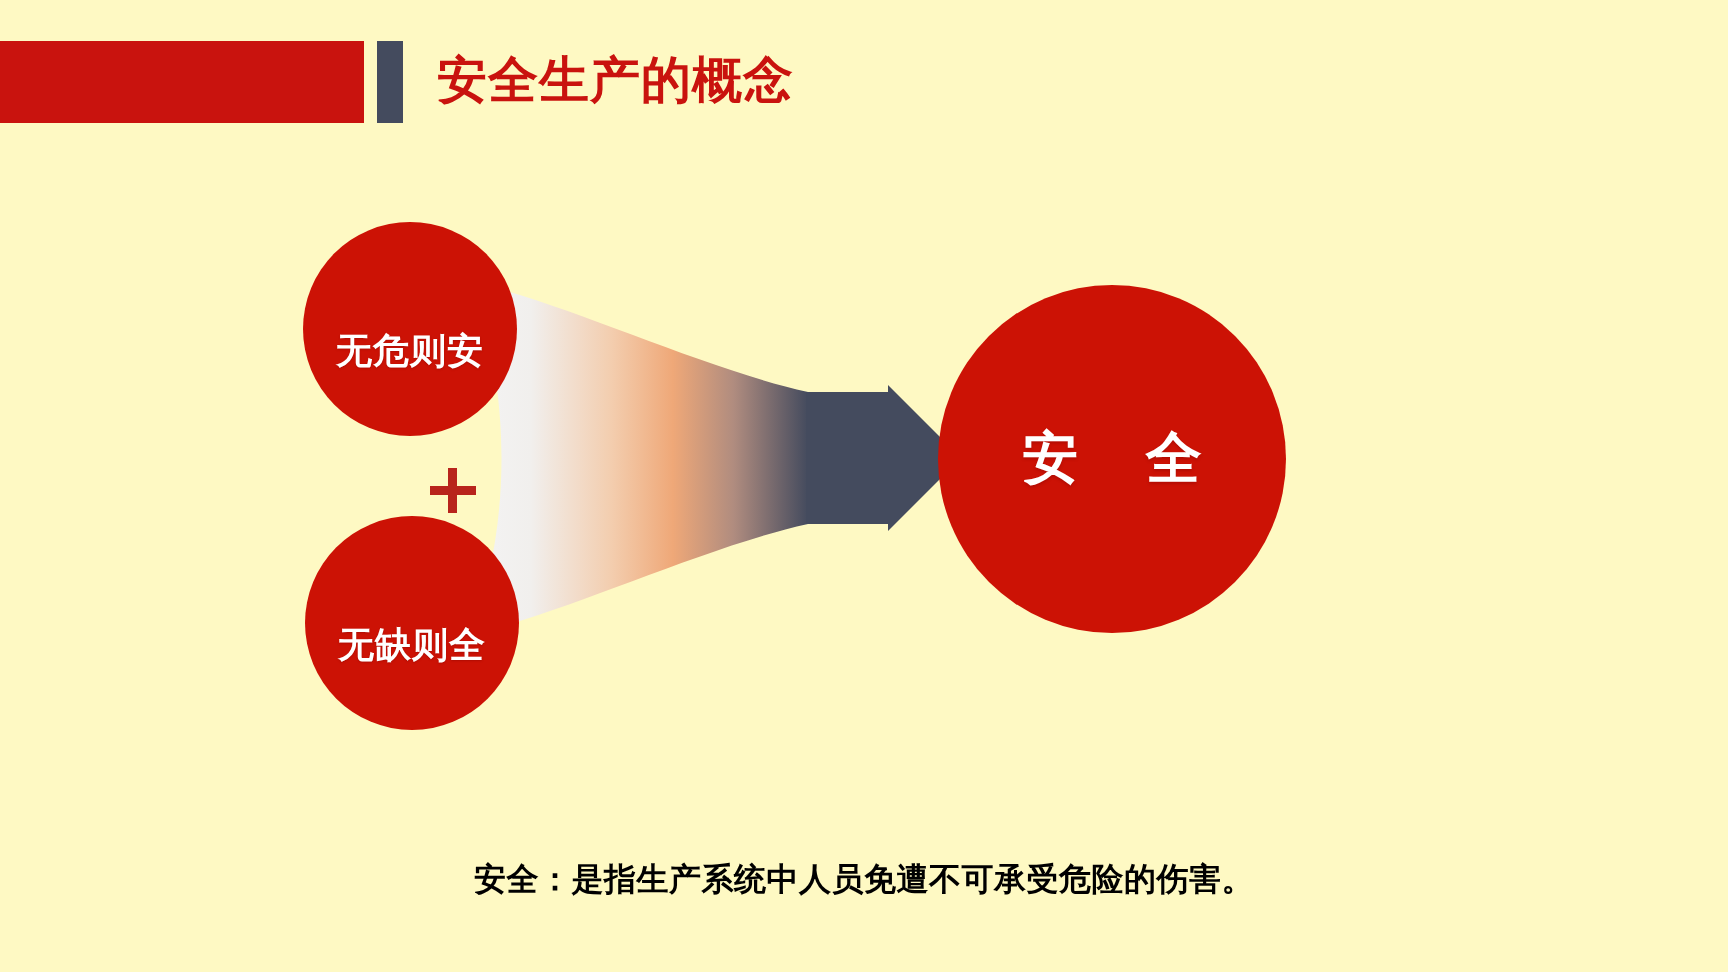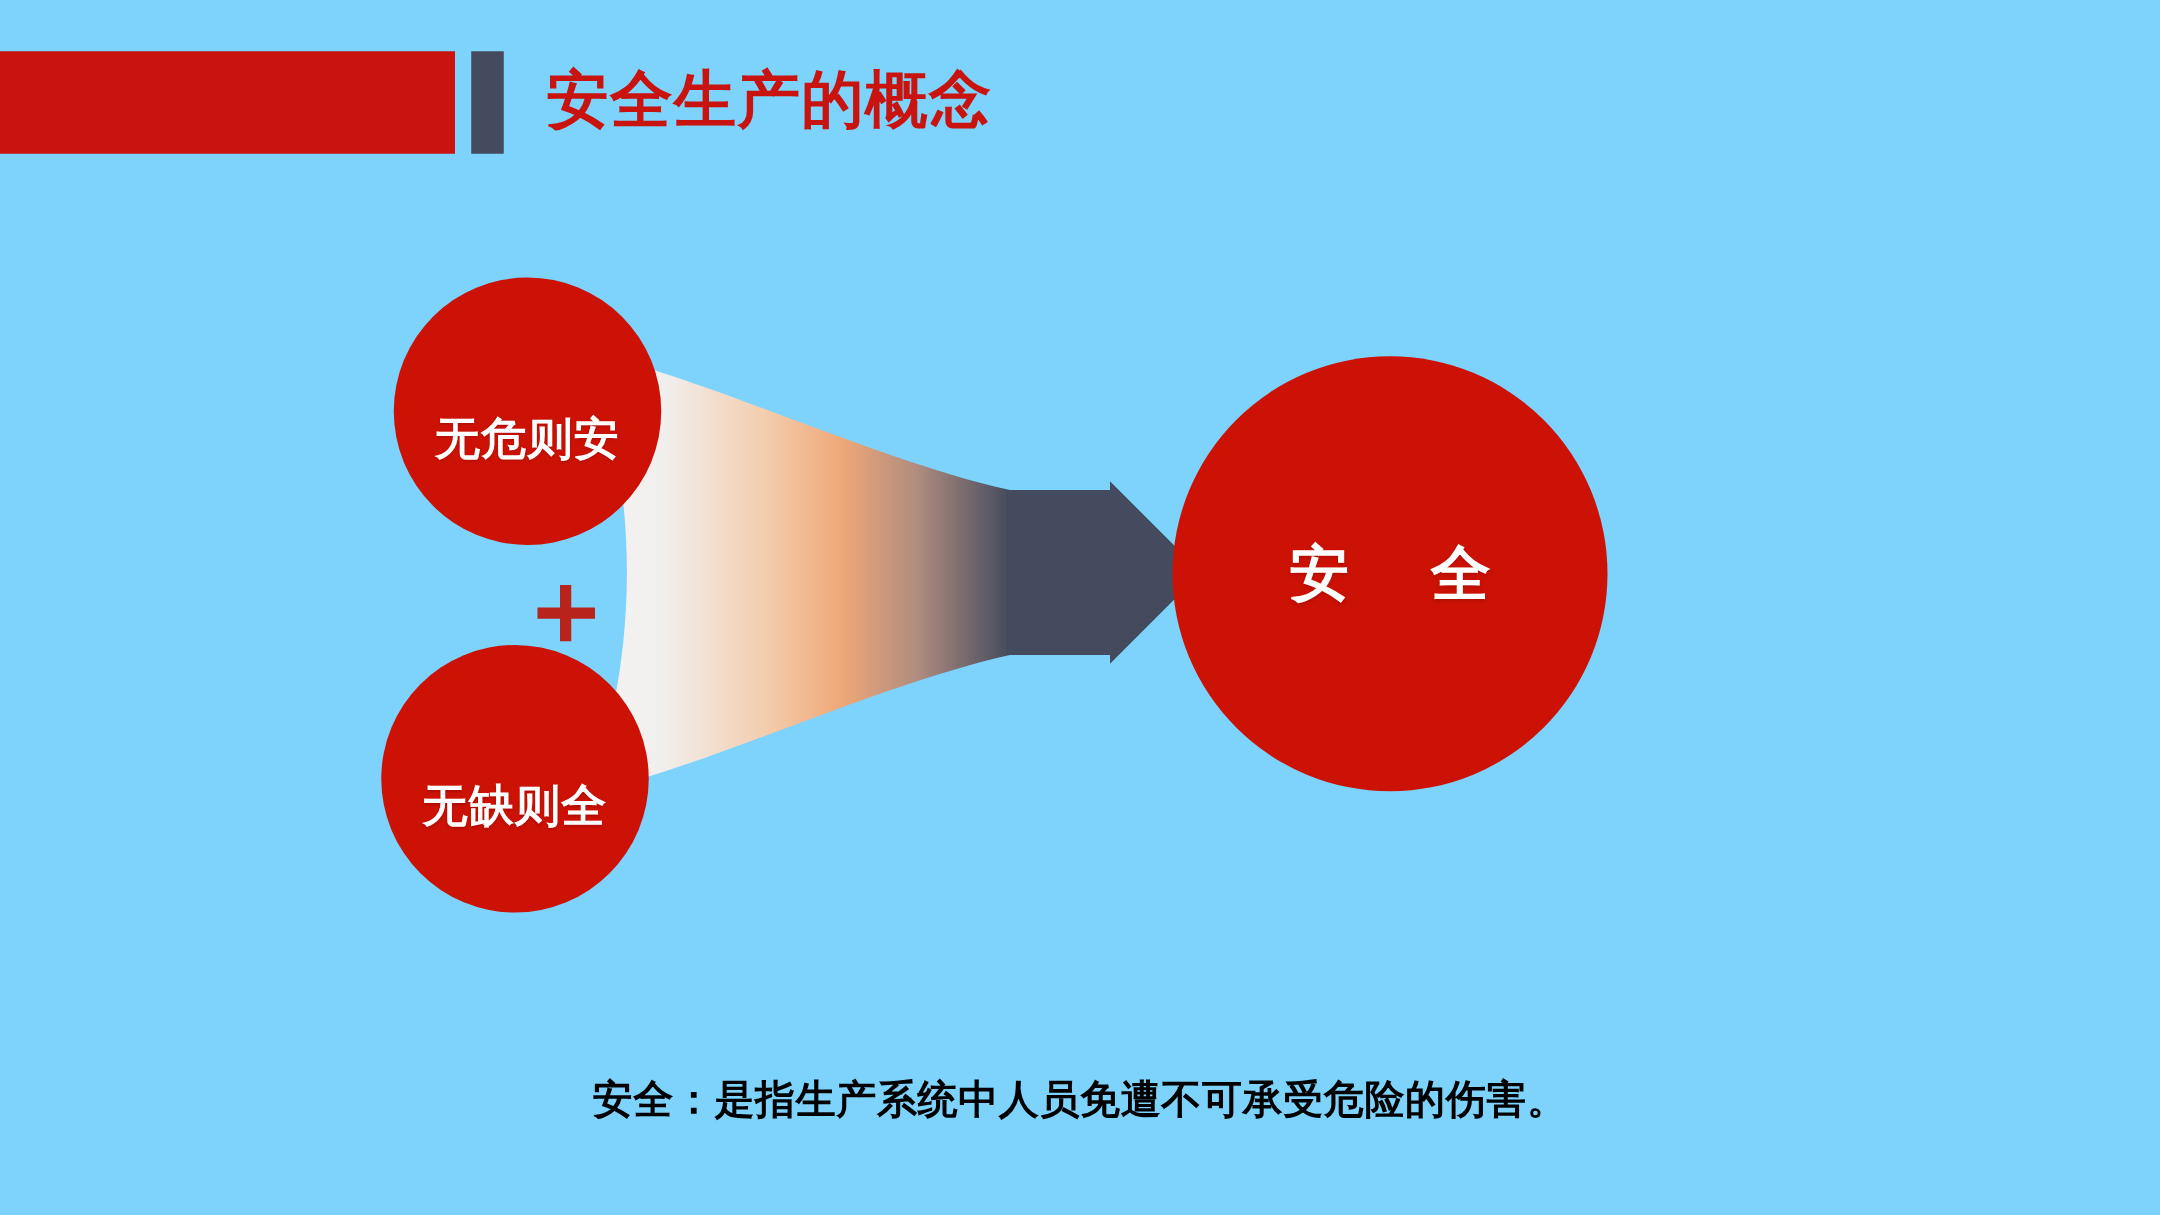--- a/index.html
+++ b/index.html
@@ -12,21 +12,21 @@
     background: #ffffff;
     font-family: "Liberation Sans", "DejaVu Sans", sans-serif;
     overflow: hidden;
     position: relative;
   }
 
   
   .slide {
     position: absolute;
     inset: 0;
-    background: #7dd3fc;
+    background: #fef9c3;
   }
 
   
   .header-red-block {
     position: absolute;
     left: 0px;
     top: 41px;
     width: 364px;
     height: 82px;
     background: #c9130e;
@@ -78,21 +78,21 @@
     display: flex;
     align-items: center;
     justify-content: center;
     color: #ffffff;
     font-weight: 700;
     z-index: 3;
     box-sizing: border-box;
   }
 
   .circle-top {
-    left: 315px;
+    left: 303px;
     top: 222px;
     width: 214px;
     height: 214px;
   }
   .circle-top .circle-label {
     font-size: 36px;
     letter-spacing: 1px;
     margin-top: 44px;
     text-shadow: 0 1px 2px rgba(120,0,0,0.35);
   }
@@ -110,21 +110,21 @@
     text-shadow: 0 1px 2px rgba(120,0,0,0.35);
   }
 
   .circle-result {
     left: 938px;
     top: 285px;
     width: 348px;
     height: 348px;
   }
   .circle-result .circle-label {
-    font-size: 48px;
+    font-size: 56px;
     letter-spacing: 26px;
     text-indent: 26px;
     font-weight: 700;
     text-shadow: 0 2px 3px rgba(120,0,0,0.30);
   }
 
   
   .plus-sign {
     position: absolute;
     left: 430px;

